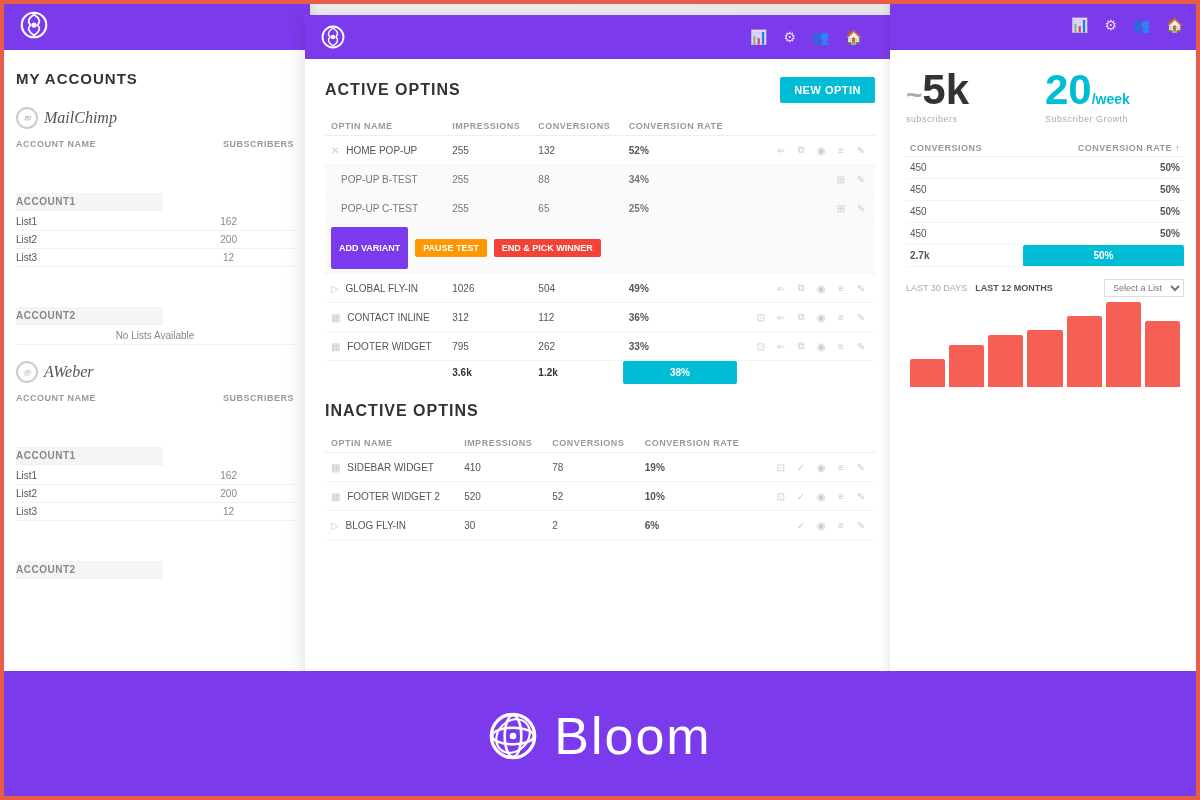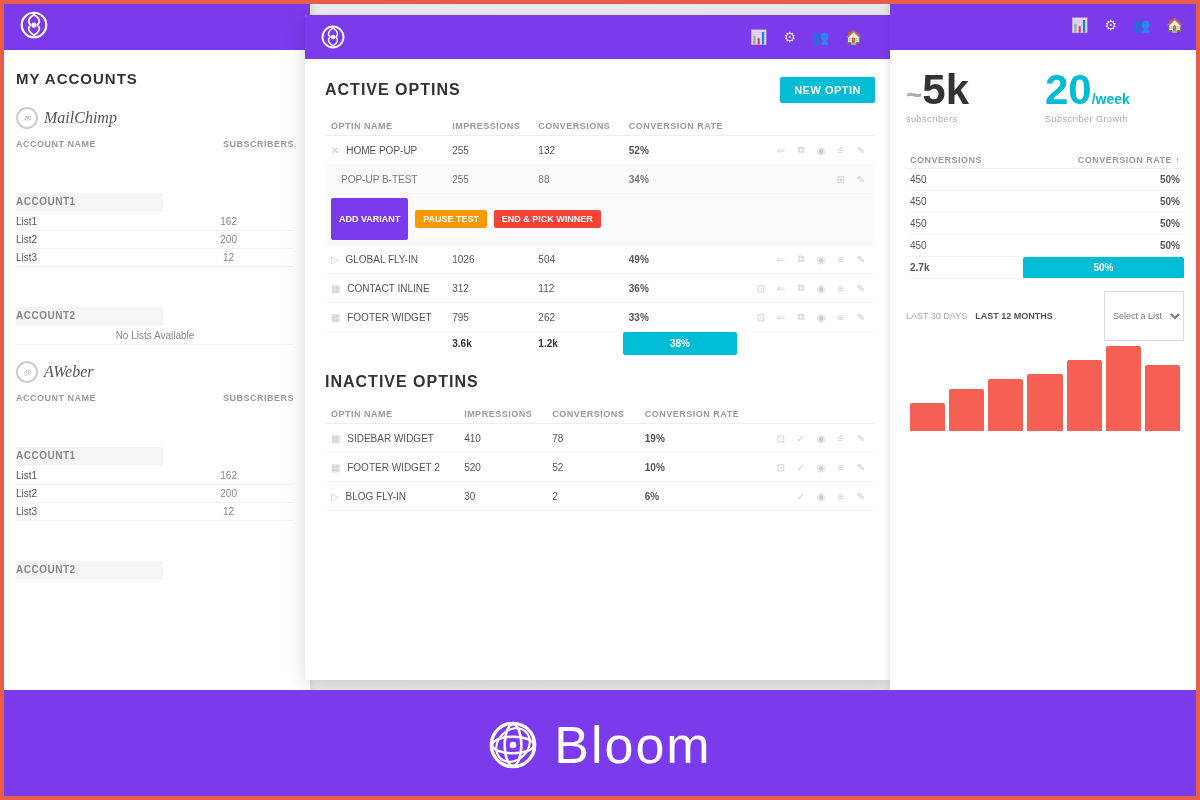--- a/index.html
+++ b/index.html
@@ -20,21 +20,21 @@
       z-index: 100;
       pointer-events: none;
     }
 
     
     .bottom-bar {
       position: absolute;
       bottom: 0;
       left: 0;
       right: 0;
-      height: 110px;
+      height: 129px;
       background: #7c3aed;
       display: flex;
       align-items: center;
       justify-content: center;
       gap: 16px;
       z-index: 50;
     }
     .bottom-bar .bloom-text {
       font-size: 52px;
       font-weight: 300;
@@ -277,21 +277,21 @@
       justify-content: flex-end;
       padding: 0 16px;
       gap: 16px;
     }
     .right-panel-body {
       padding: 16px;
     }
     .stats-big {
       display: flex;
       gap: 0;
-      margin-bottom: 28px;
+      margin-bottom: 16px;
     }
     .stat-big-item {
       flex: 1;
     }
     .stat-big-num {
       font-size: 42px;
       font-weight: 700;
       color: #333;
     }
     .stat-big-num.cyan { color: #00bcd4; }
@@ -344,21 +344,21 @@
       gap: 8px;
       align-items: center;
       margin-bottom: 0;
       font-size: 9px;
       color: #aaa;
     }
     .date-filter-active { color: #555; font-weight: 600; }
     .list-select {
       margin-left: auto;
       font-size: 9px;
-      padding: 18px 4px;
+      padding: 2px 4px;
       border: 1px solid #ddd;
       color: #777;
       background: white;
     }
 
     
     .bar-chart {
       display: flex;
       align-items: flex-end;
       gap: 4px;
@@ -586,20 +586,32 @@
             <td>88</td>
             <td class="conversion-rate">34%</td>
             <td>
               <div class="action-icons">
                 <span class="action-icon">⊞</span>
                 <span class="action-icon">✎</span>
               </div>
             </td>
           </tr>
 
+          <tr class="variant-row">
+            <td class="optin-name" style="padding-left:16px;">POP-UP C-TEST</td>
+            <td>255</td>
+            <td>65</td>
+            <td class="conversion-rate">25%</td>
+            <td>
+              <div class="action-icons">
+                <span class="action-icon">⊞</span>
+                <span class="action-icon">✎</span>
+              </div>
+            </td>
+          </tr>
 
           <tr>
             <td colspan="5" style="padding: 4px 6px; background:#fafafa;">
               <button class="add-variant-btn">ADD VARIANT</button>
               <button class="pause-test-btn">PAUSE TEST</button>
               <button class="end-pick-btn">END &amp; PICK WINNER</button>
             </td>
           </tr>
 
           <tr>

